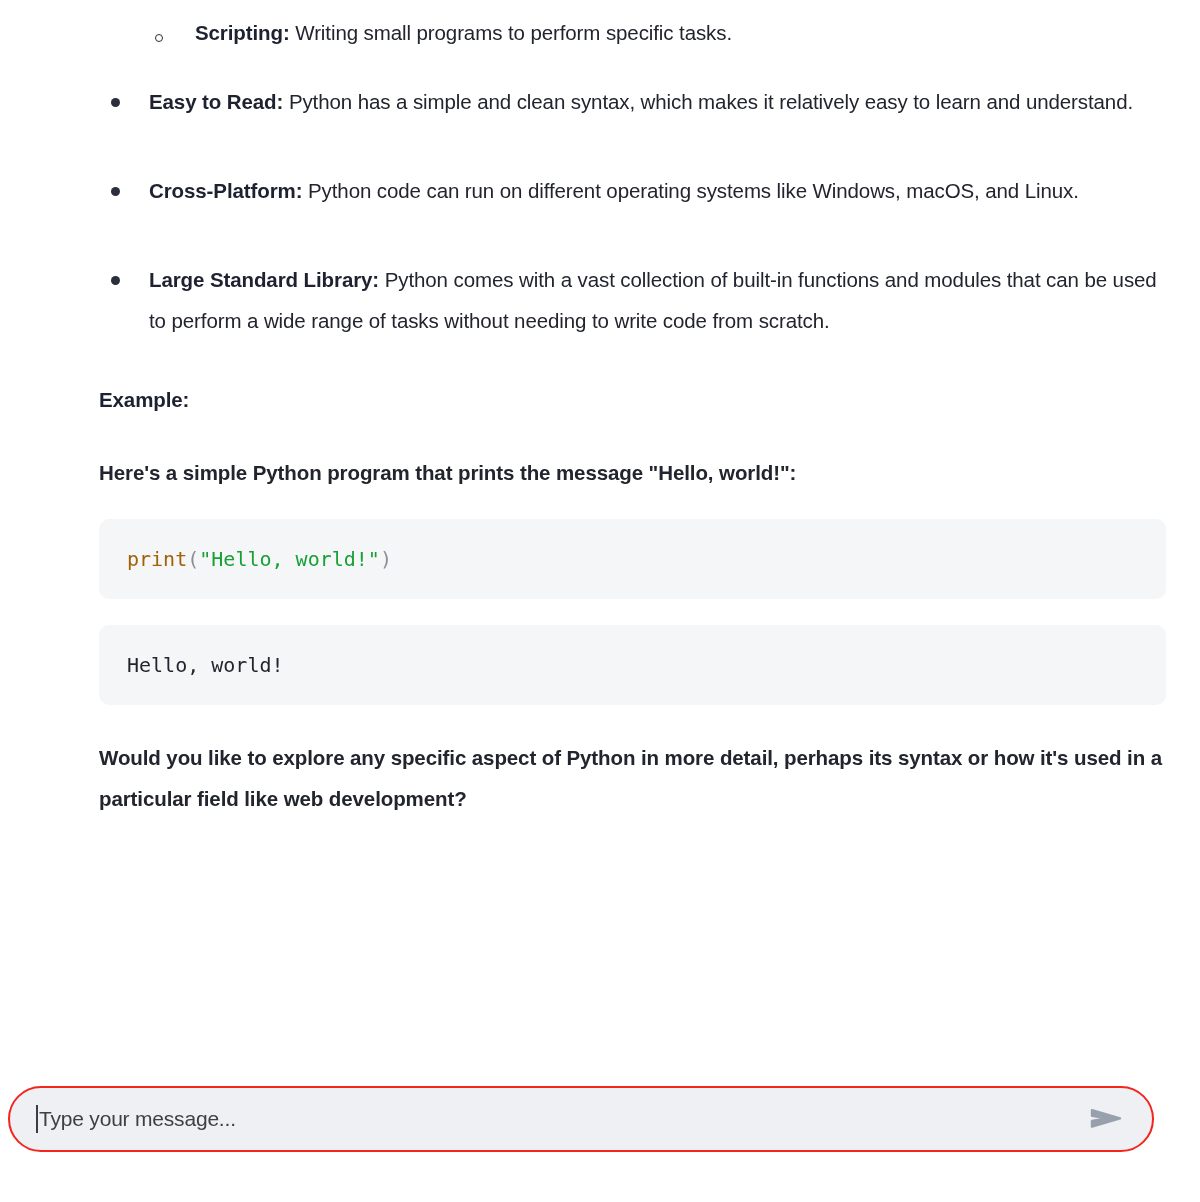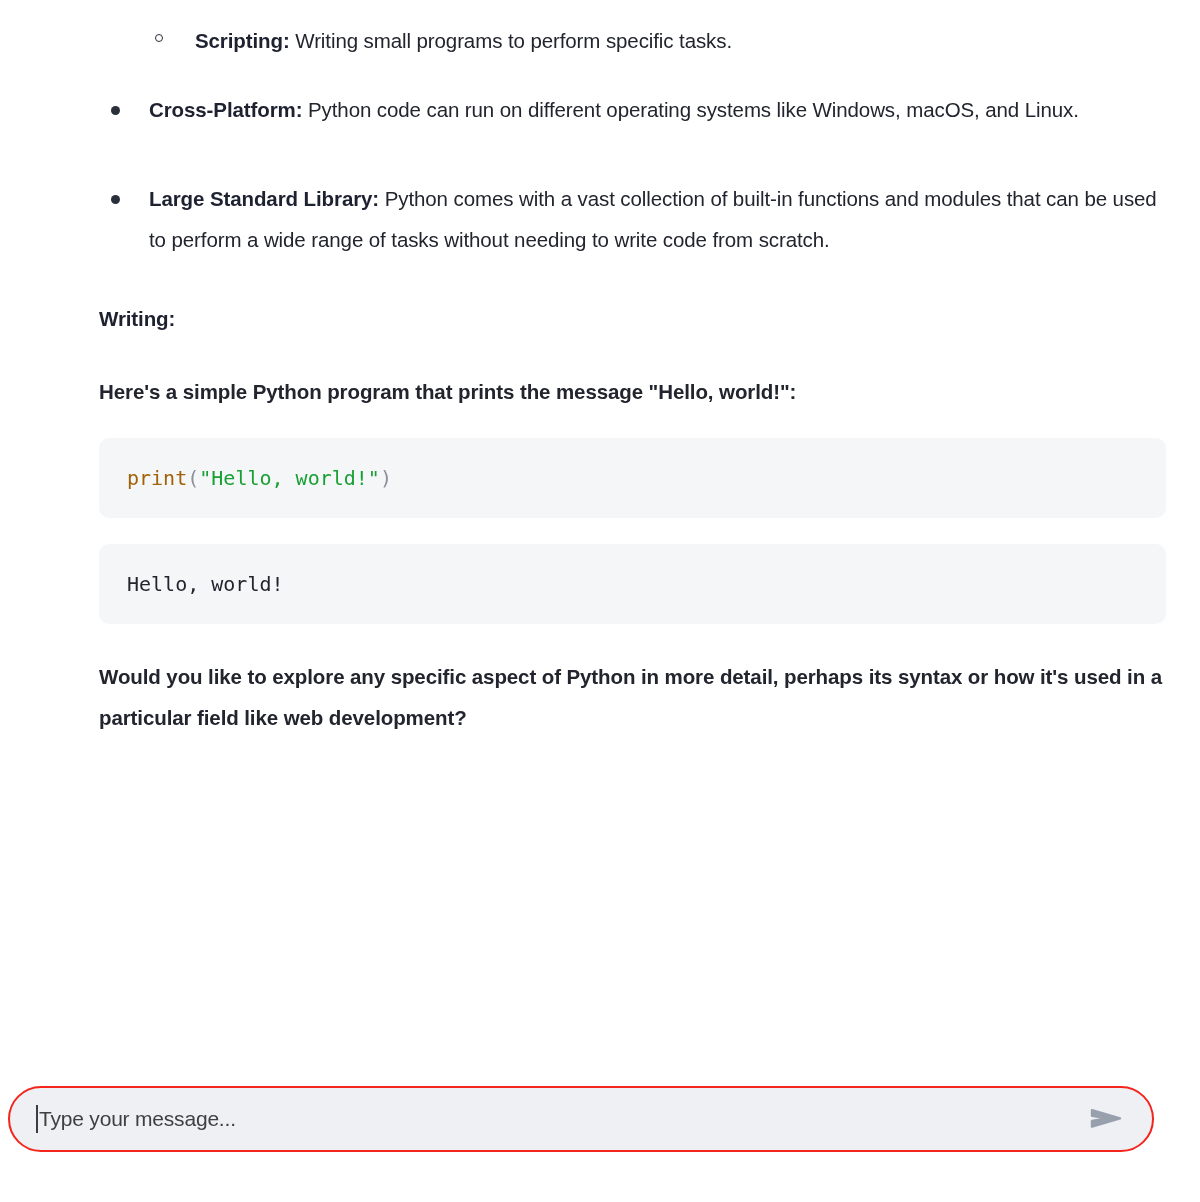--- a/index.html
+++ b/index.html
@@ -42,21 +42,21 @@
   
   ul.sub-list {
     list-style: none;
     margin: 0;
     padding: 0;
   }
   ul.sub-list > li {
     position: relative;
     padding-left: 96px;
     margin: 0;
-    padding-top: 20px;
+    padding-top: 12px;
   }
   ul.sub-list > li .marker-hollow {
     position: absolute;
     left: 56px;
     top: 34px;
     width: 8px;
     height: 8px;
     border: 1.6px solid #2b2f3b;
     border-radius: 50%;
     box-sizing: border-box;
@@ -174,29 +174,33 @@
       <li>
         <span class="marker-hollow"></span>
         <span class="lead">Scripting:</span><span> Writing small programs to perform specific tasks.</span>
       </li>
     </ul>
 
 
     <ul class="main-list">
       <li>
         <span class="marker-disc"></span>
+        <span class="lead">Easy to Read:</span><span> Python has a simple and clean syntax, which makes it relatively easy to learn and understand.</span>
+      </li>
+      <li>
+        <span class="marker-disc"></span>
         <span class="lead">Cross-Platform:</span><span> Python code can run on different operating systems like Windows, macOS, and Linux.</span>
       </li>
       <li>
         <span class="marker-disc"></span>
         <span class="lead">Large Standard Library:</span><span> Python comes with a vast collection of built-in functions and modules that can be used to perform a wide range of tasks without needing to write code from scratch.</span>
       </li>
     </ul>
 
-    <h4 class="subhead">Writing:</h4>
+    <h4 class="subhead">Example:</h4>
 
     <p class="para">Here's a simple Python program that prints the message "Hello, world!":</p>
 
     <pre class="code-block"><span class="tok-fn">print</span><span class="tok-punct">(</span><span class="tok-str">"Hello, world!"</span><span class="tok-punct">)</span></pre>
 
 
     <pre class="code-block"><span class="tok-plain">Hello, world!</span></pre>
 
     <p class="para">Would you like to explore any specific aspect of Python in more detail, perhaps its syntax or how it's used in a particular field like web development?</p>
 

